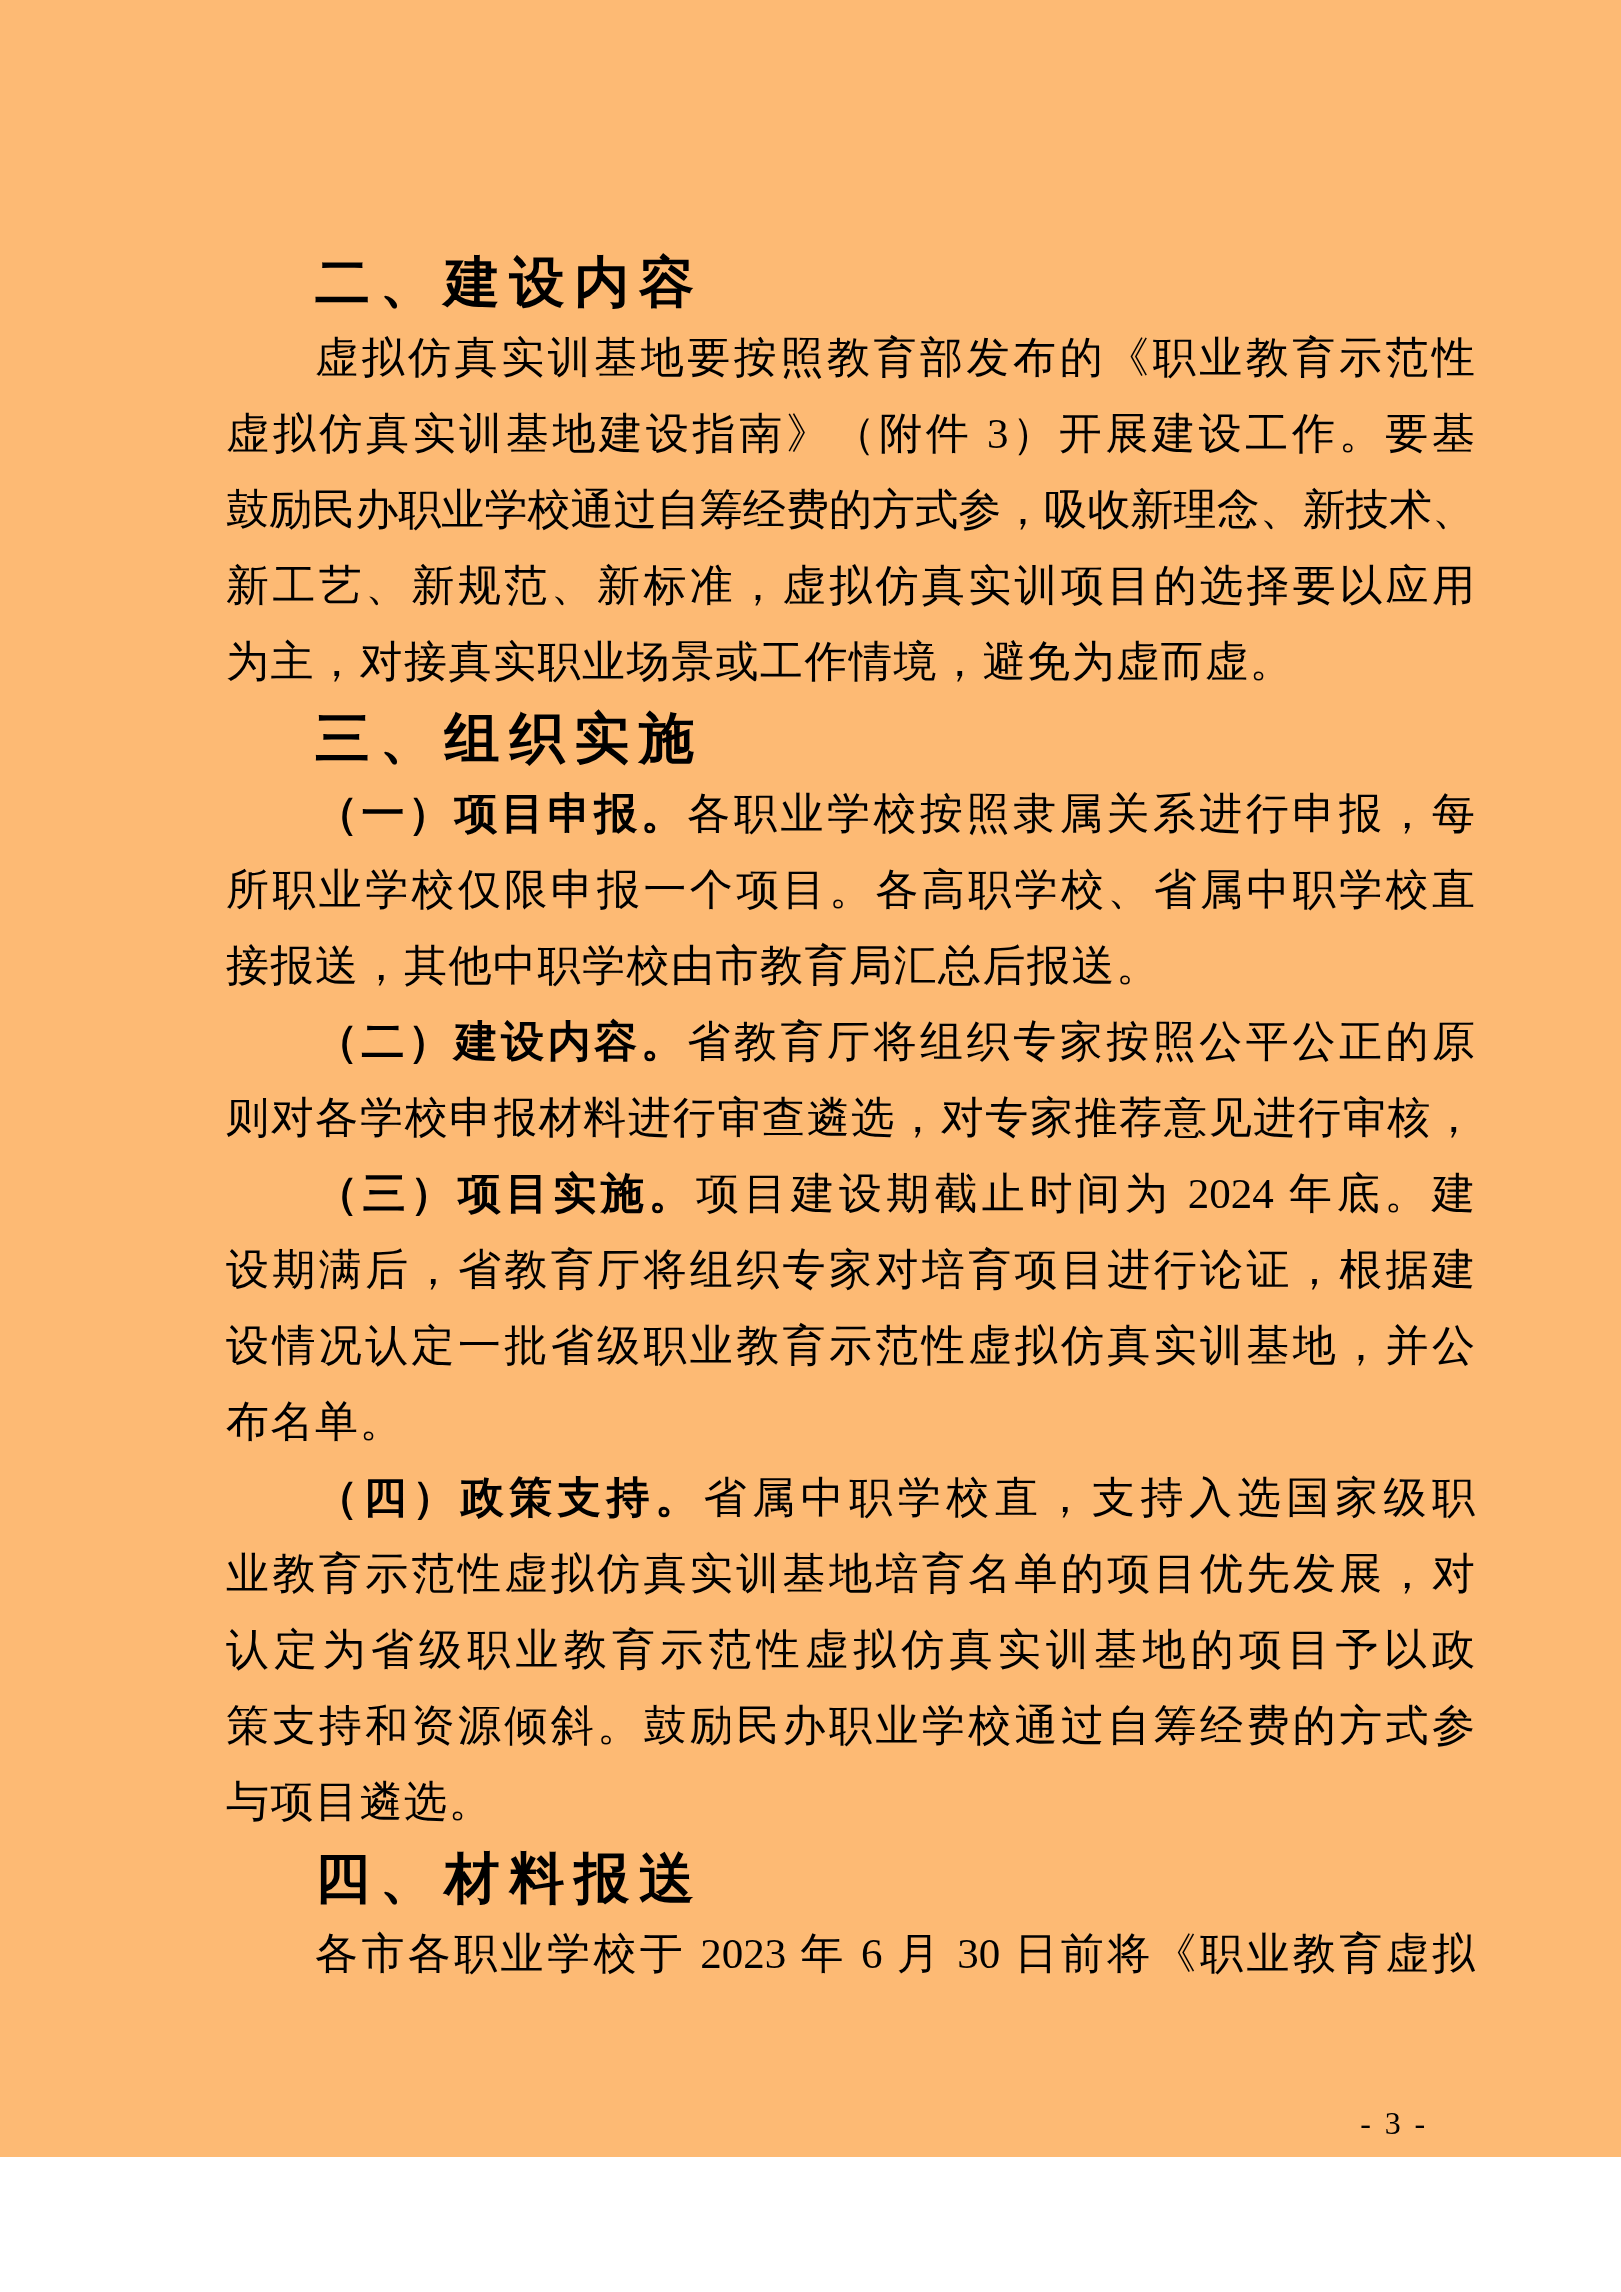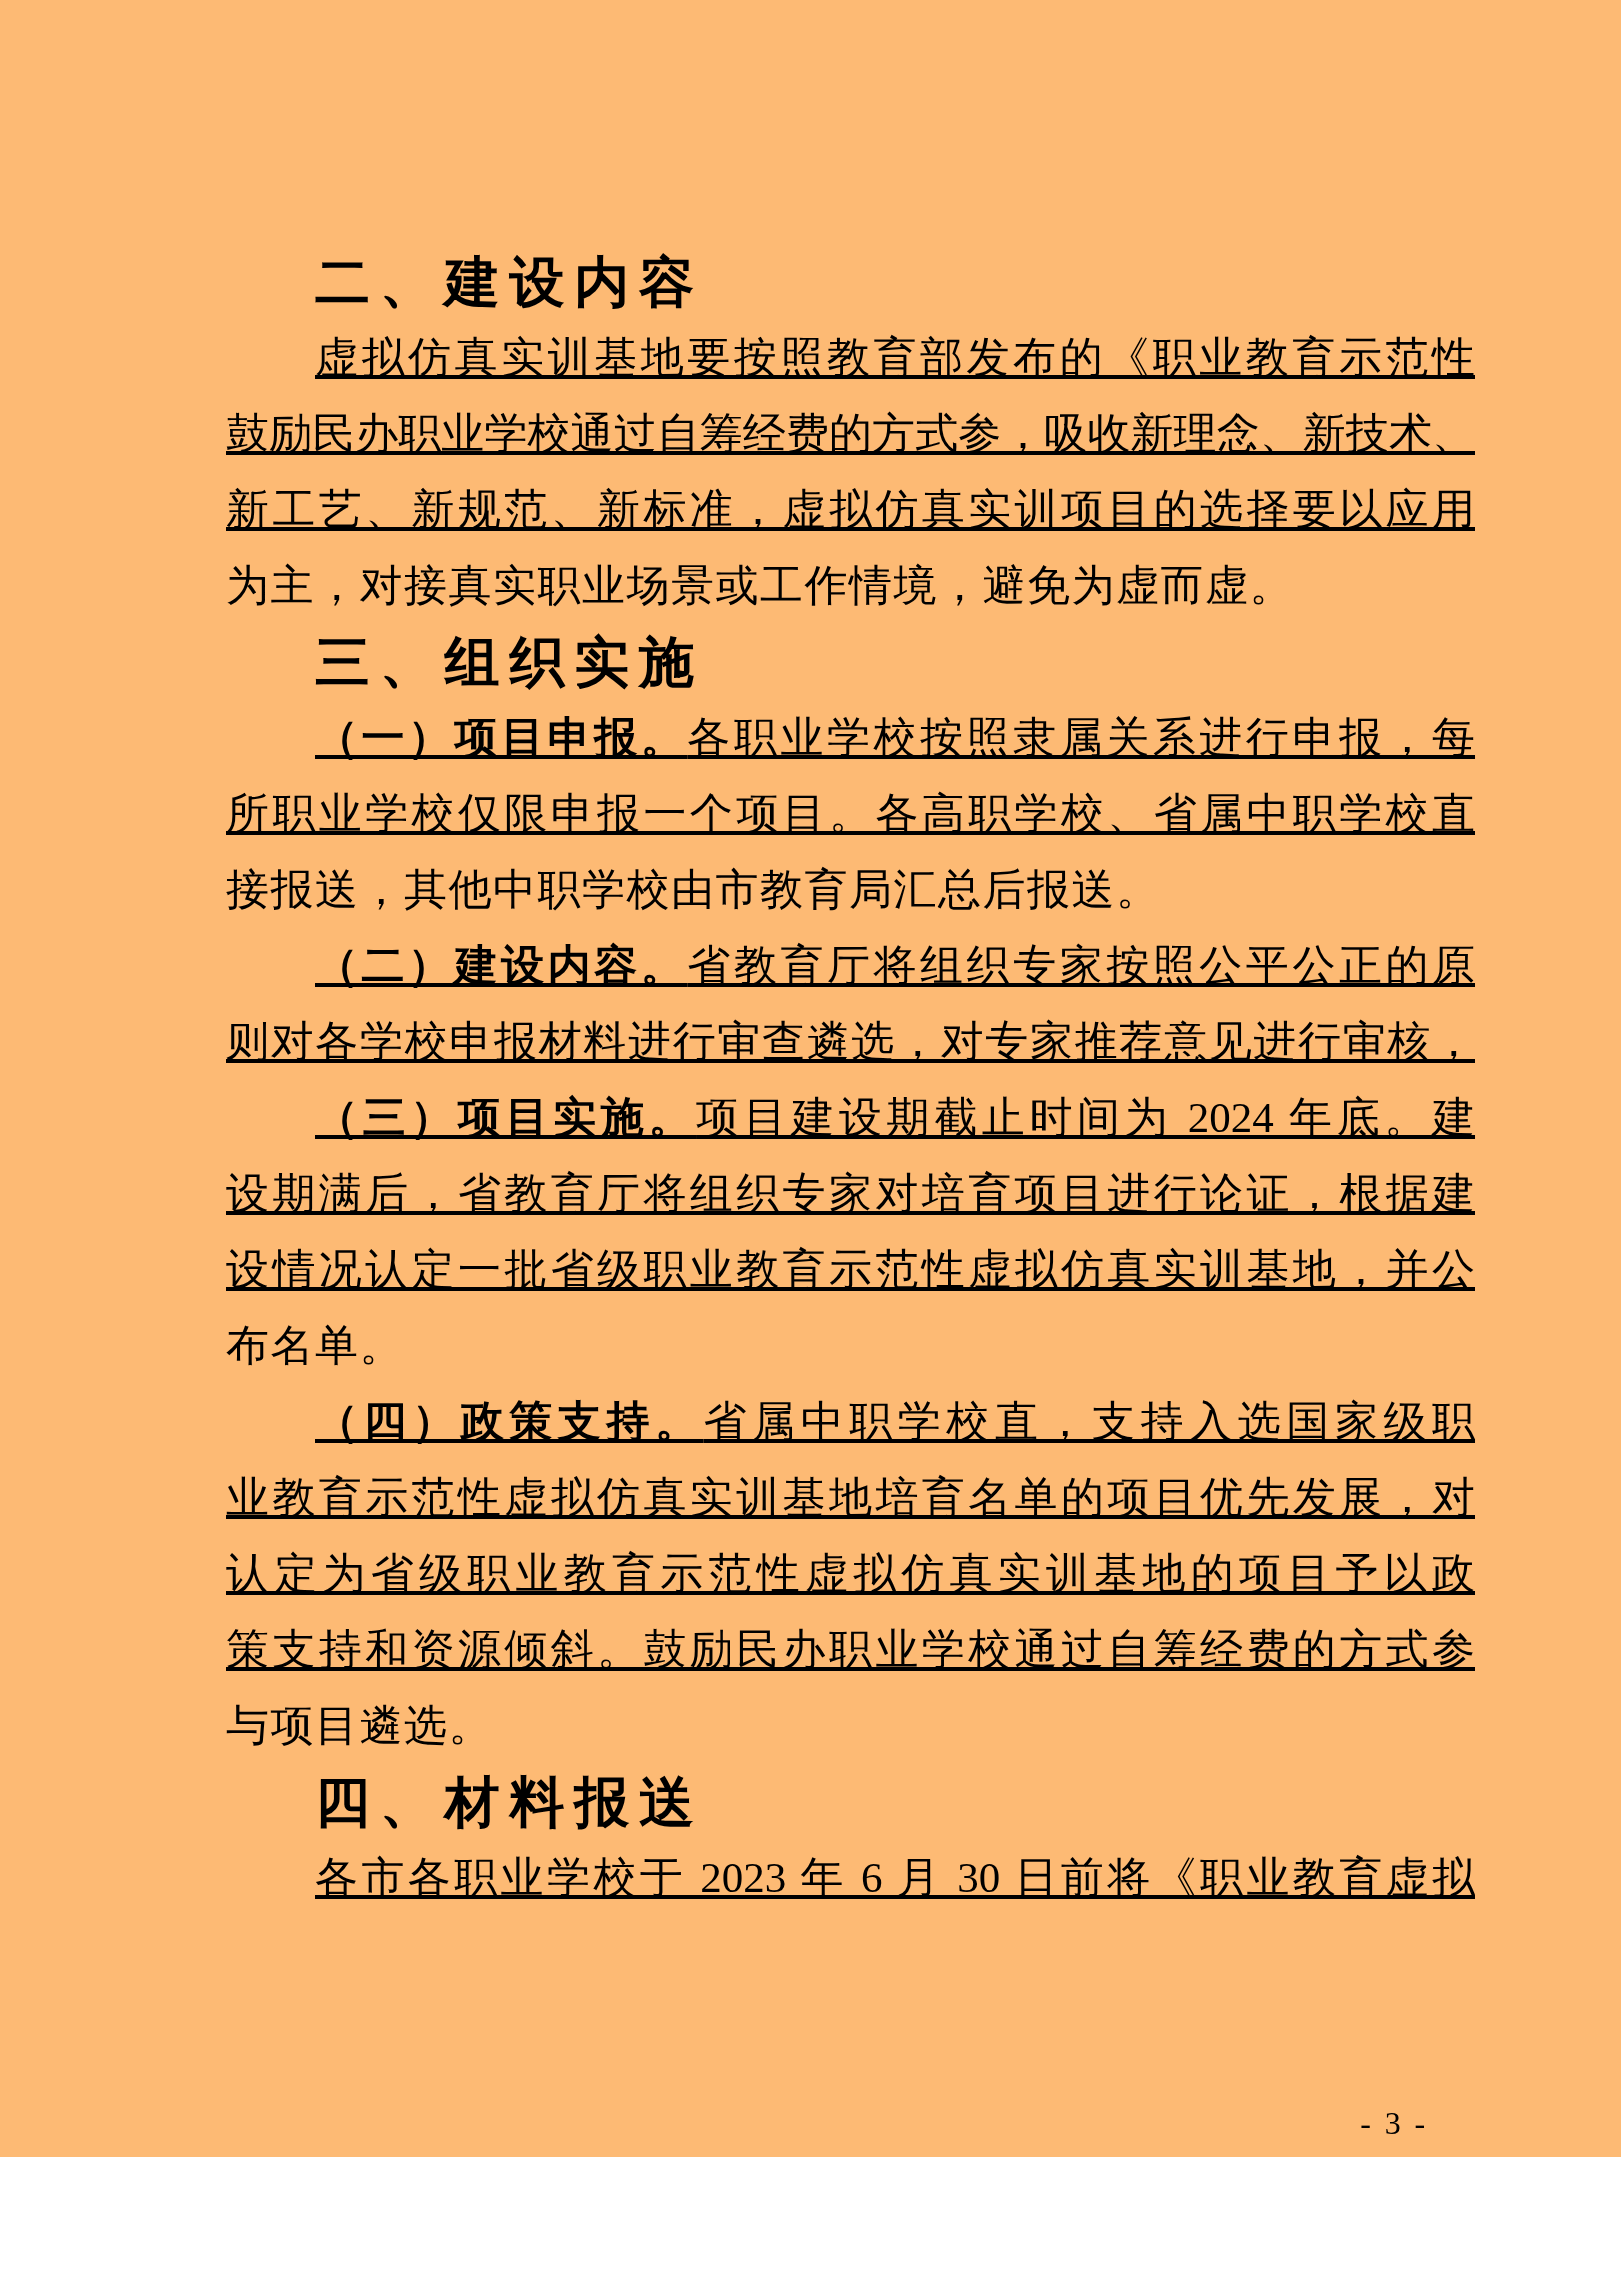--- a/index.html
+++ b/index.html
@@ -27,21 +27,20 @@
     height: 76px;
     line-height: 76px;
     font-size: 43px;
     white-space: nowrap;
   }
   .justify {
     white-space: normal;
     text-align: justify;
     text-align-last: justify;
     text-justify: inter-character;
-    text-decoration: underline;
   }
   .natural {
     letter-spacing: 1.5px;
   }
   .indent {
     padding-left: 89px;
   }
   .heading {
     font-family: "Liberation Sans", "DejaVu Sans", sans-serif;
     font-weight: 700;
@@ -66,20 +65,23 @@
 
 <div class="page">
   <div class="content">
 
     <div class="line heading">
       <span>二、建设内容</span>
     </div>
 
     <div class="line justify indent">
       <span>虚拟仿真实训基地要按照教育部发布的《职业教育示范性</span>
+    </div>
+    <div class="line justify">
+      <span>虚拟仿真实训基地建设指南》（附件 3）开展建设工作。要基</span>
     </div>
     <div class="line justify">
       <span>鼓励民办职业学校通过自筹经费的方式参，吸收新理念、新技术、</span>
     </div>
     <div class="line justify">
       <span>新工艺、新规范、新标准，虚拟仿真实训项目的选择要以应用</span>
     </div>
     <div class="line natural">
       <span>为主，对接真实职业场景或工作情境，避免为虚而虚。</span>
     </div>

